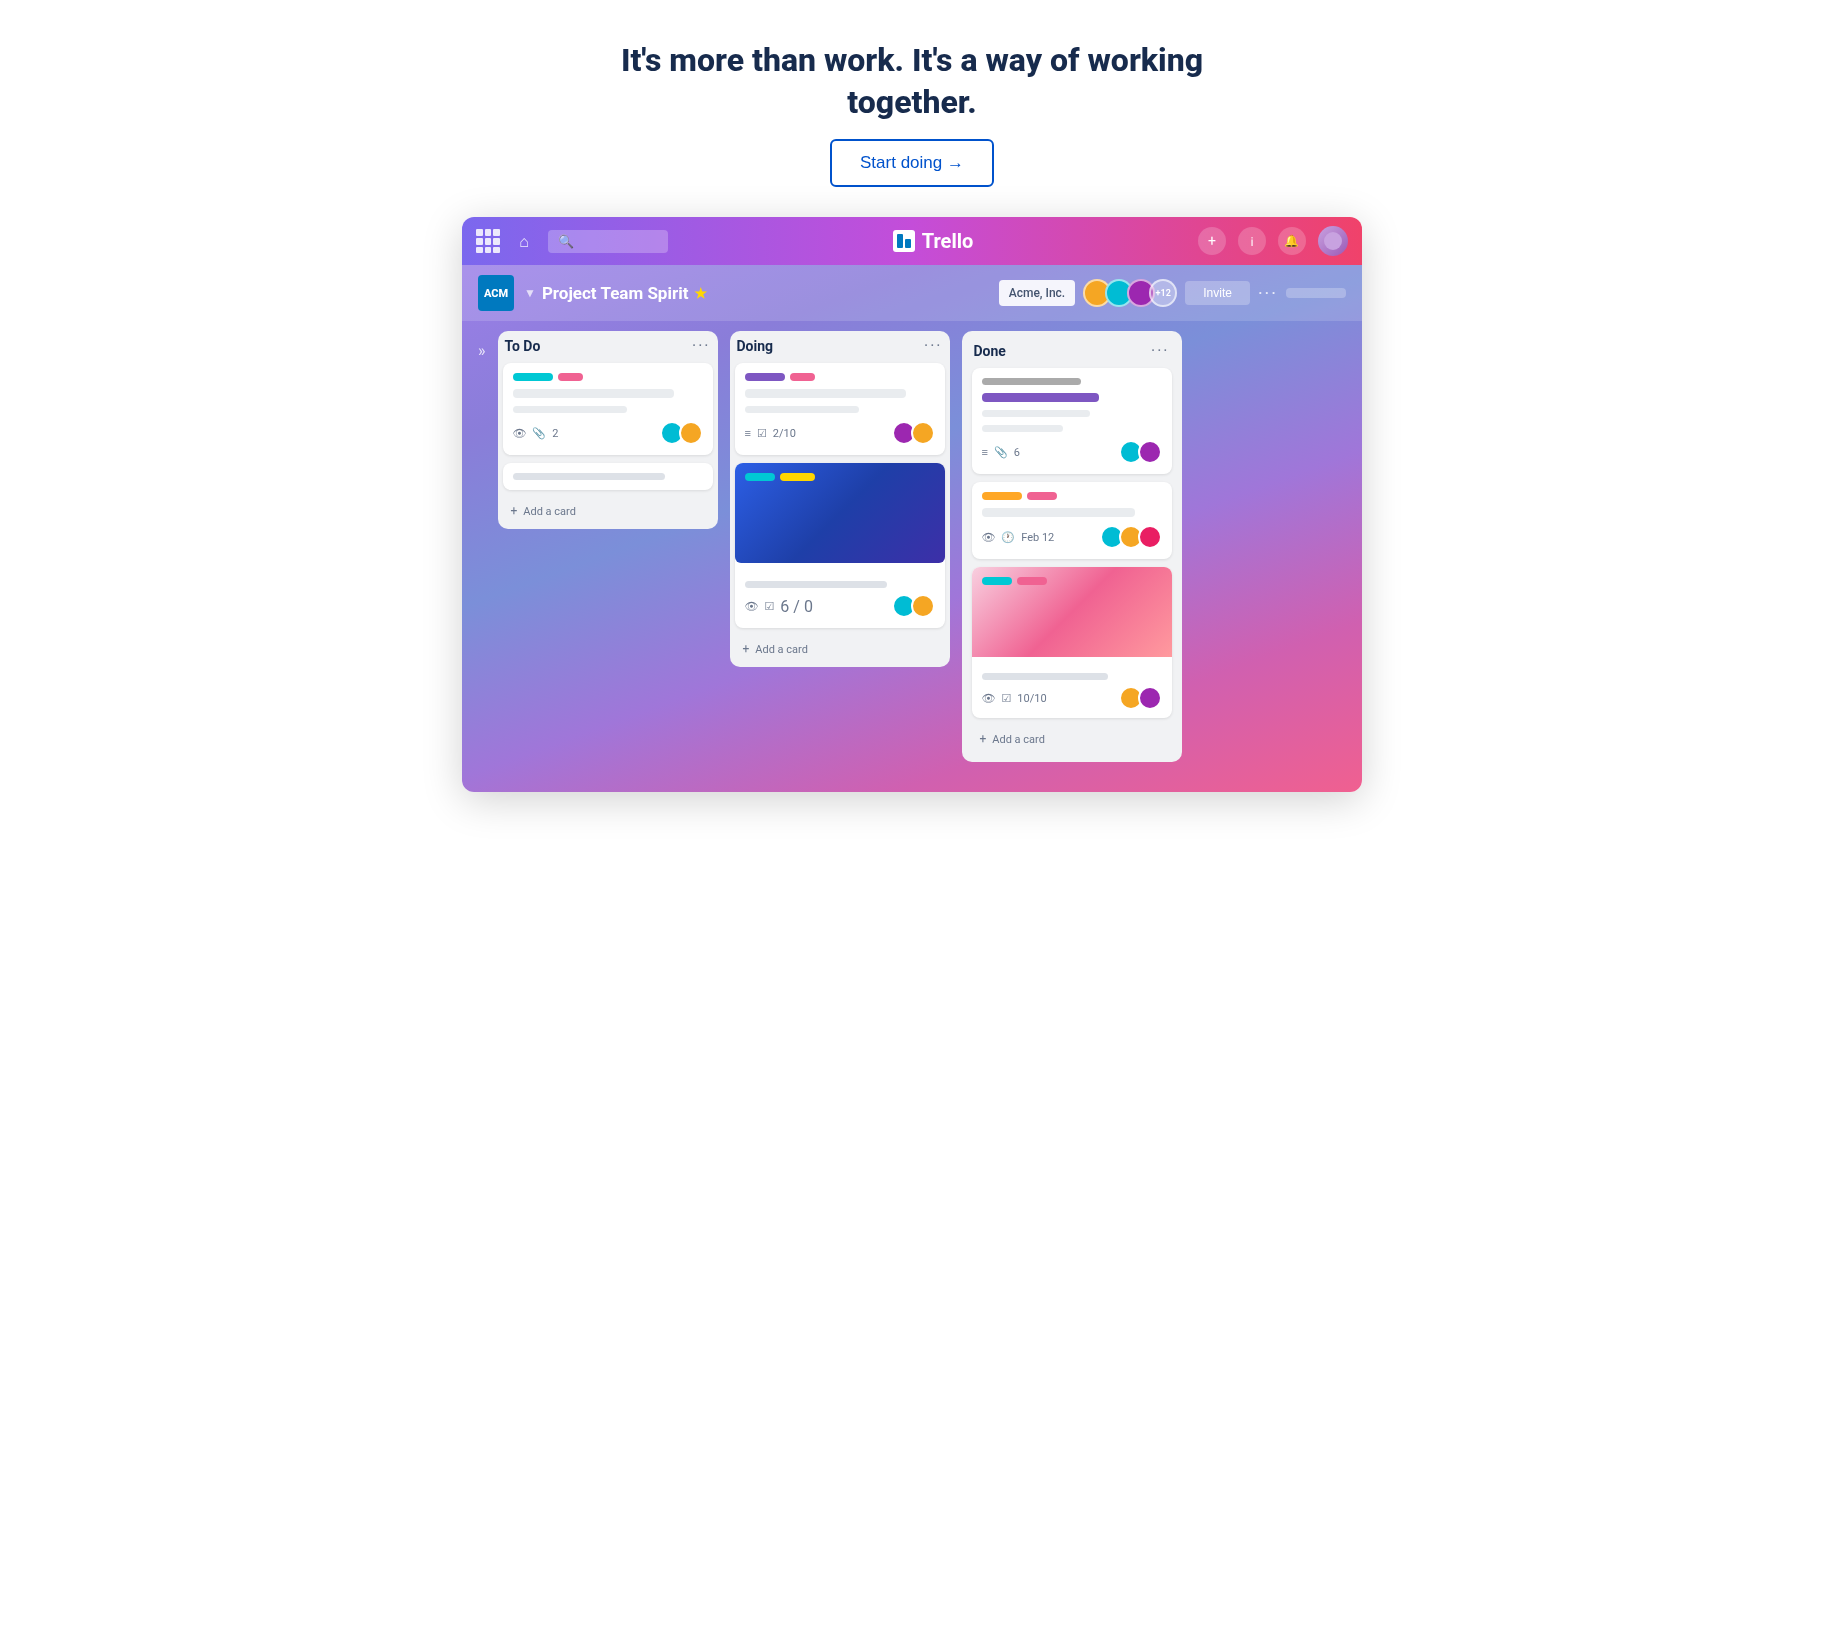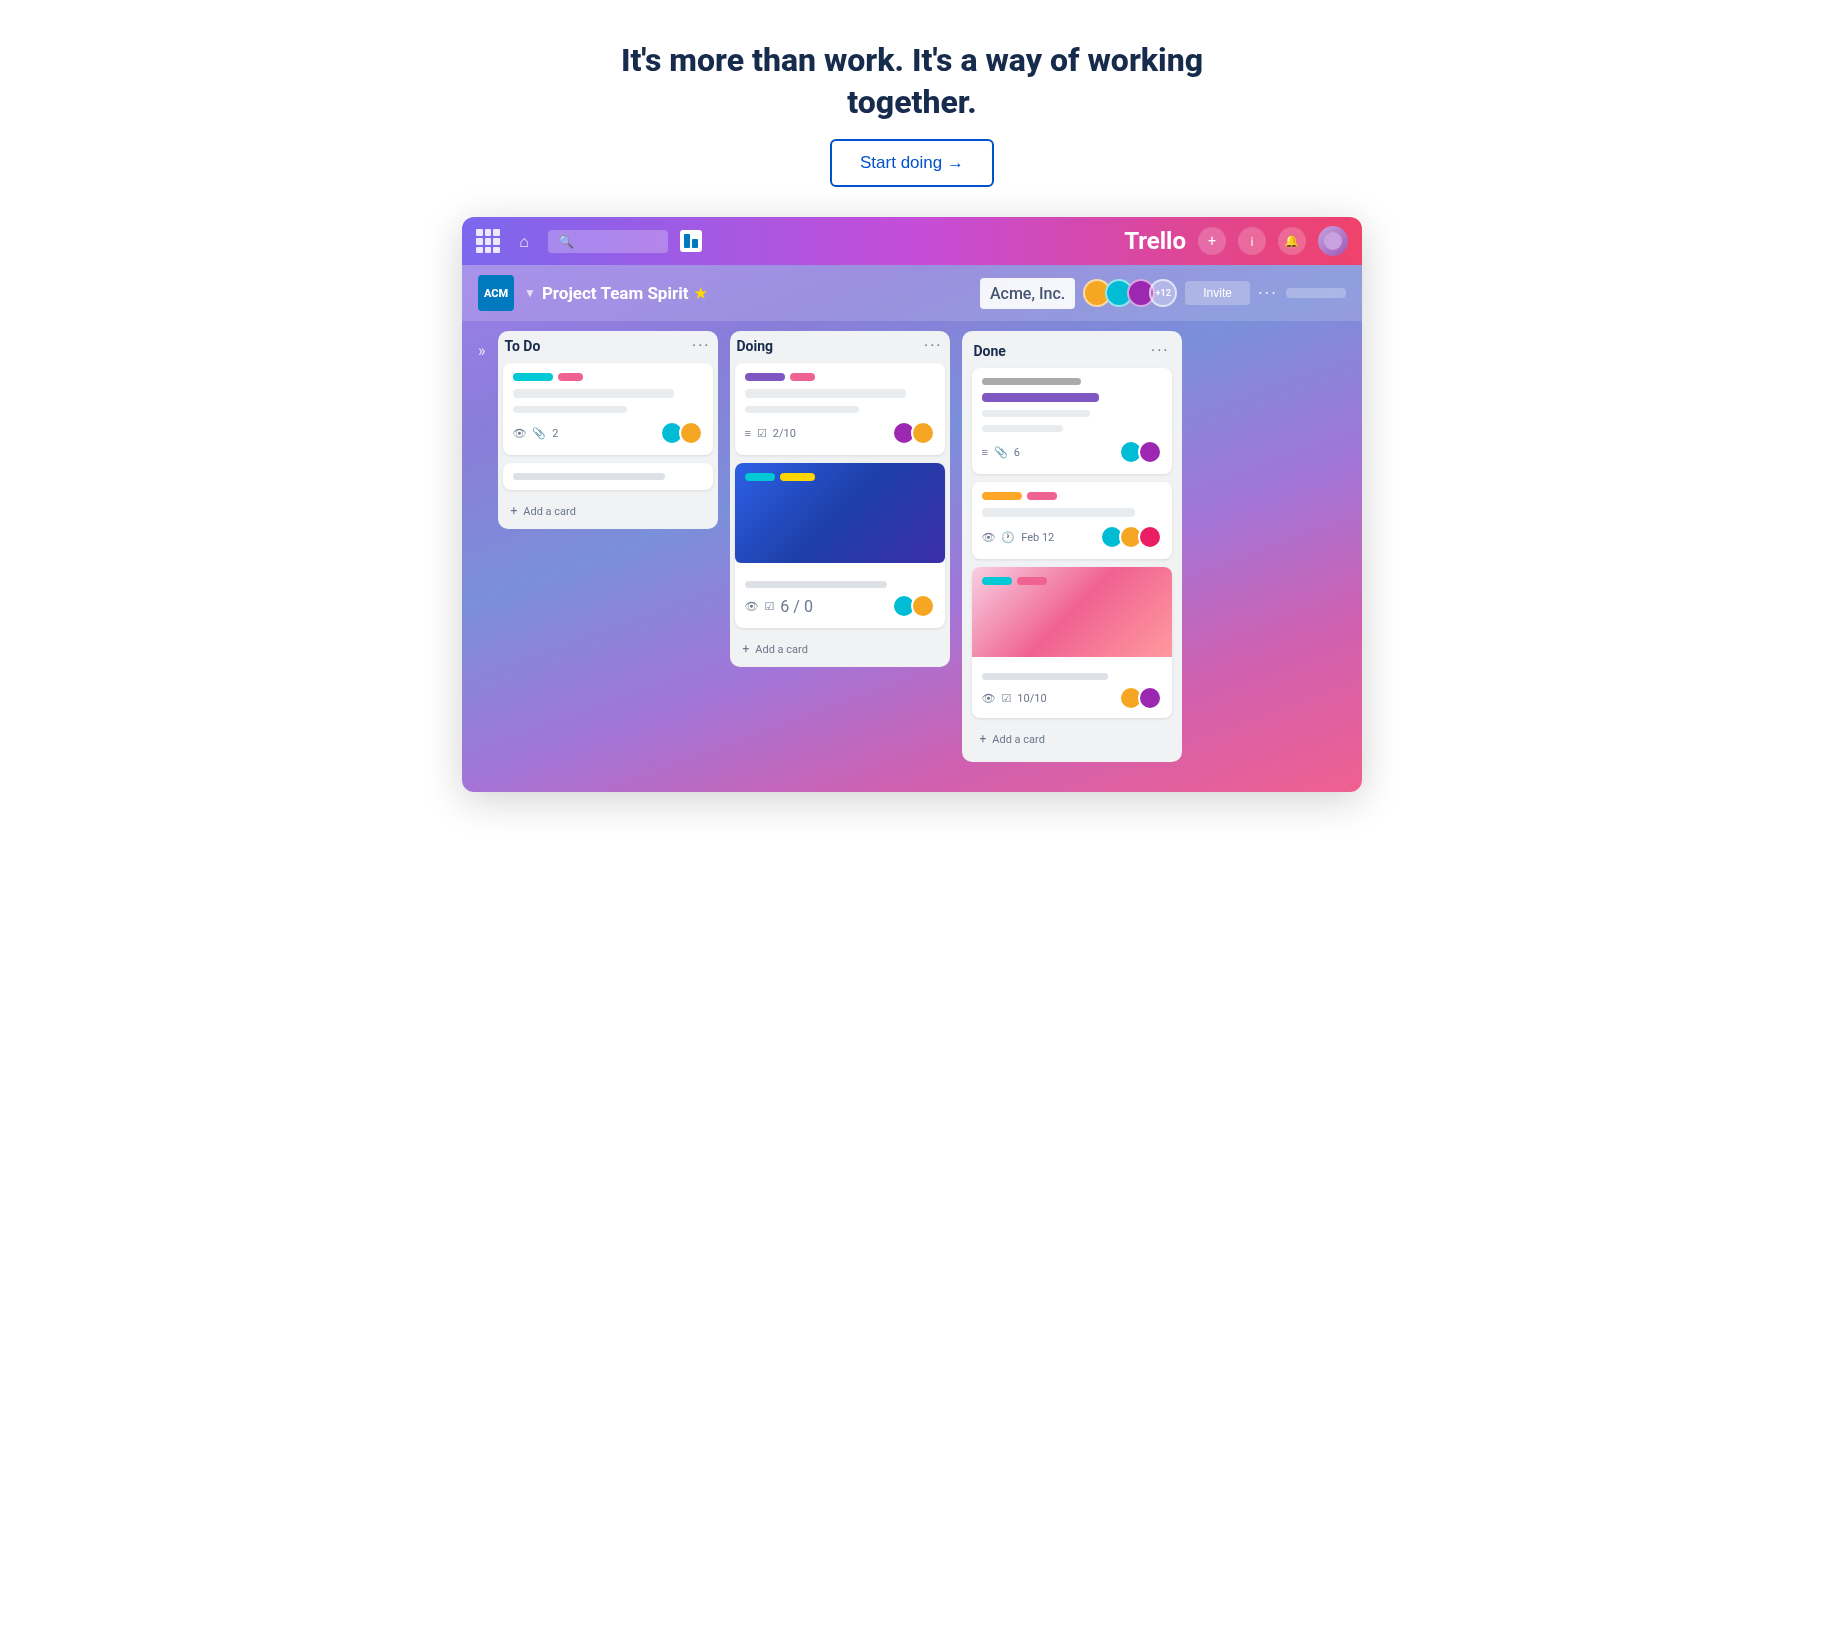--- a/index.html
+++ b/index.html
@@ -92,24 +92,24 @@
       padding: 4px 10px;
       gap: 6px;
       width: 120px;
     }
     .nav-search-icon { color: rgba(255,255,255,0.8); font-size: 13px; }
 
     .nav-logo {
       flex: 1;
       display: flex;
       align-items: center;
-      justify-content: space-between;
+      justify-content: center;
       gap: 7px;
       color: #fff;
-      font-size: 24px;
+      font-size: 20px;
       font-weight: 700;
     }
     .nav-logo-icon {
       width: 22px; height: 22px;
       background: #fff;
       border-radius: 3px;
       display: flex; align-items: center; justify-content: center;
       gap: 2px;
       padding: 3px;
     }
@@ -186,21 +186,21 @@
     .board-header-right {
       margin-left: auto;
       display: flex;
       align-items: center;
       gap: 8px;
     }
     .workspace-badge {
       background: rgba(255,255,255,0.9);
       border-radius: 4px;
       padding: 6px 10px;
-      font-size: 16px;
+      font-size: 12px;
       color: #44546f;
       font-weight: 500;
     }
     .member-avatars {
       display: flex;
     }
     .member-avatar {
       width: 28px; height: 28px;
       border-radius: 50%;
       border: 2px solid rgba(255,255,255,0.6);

